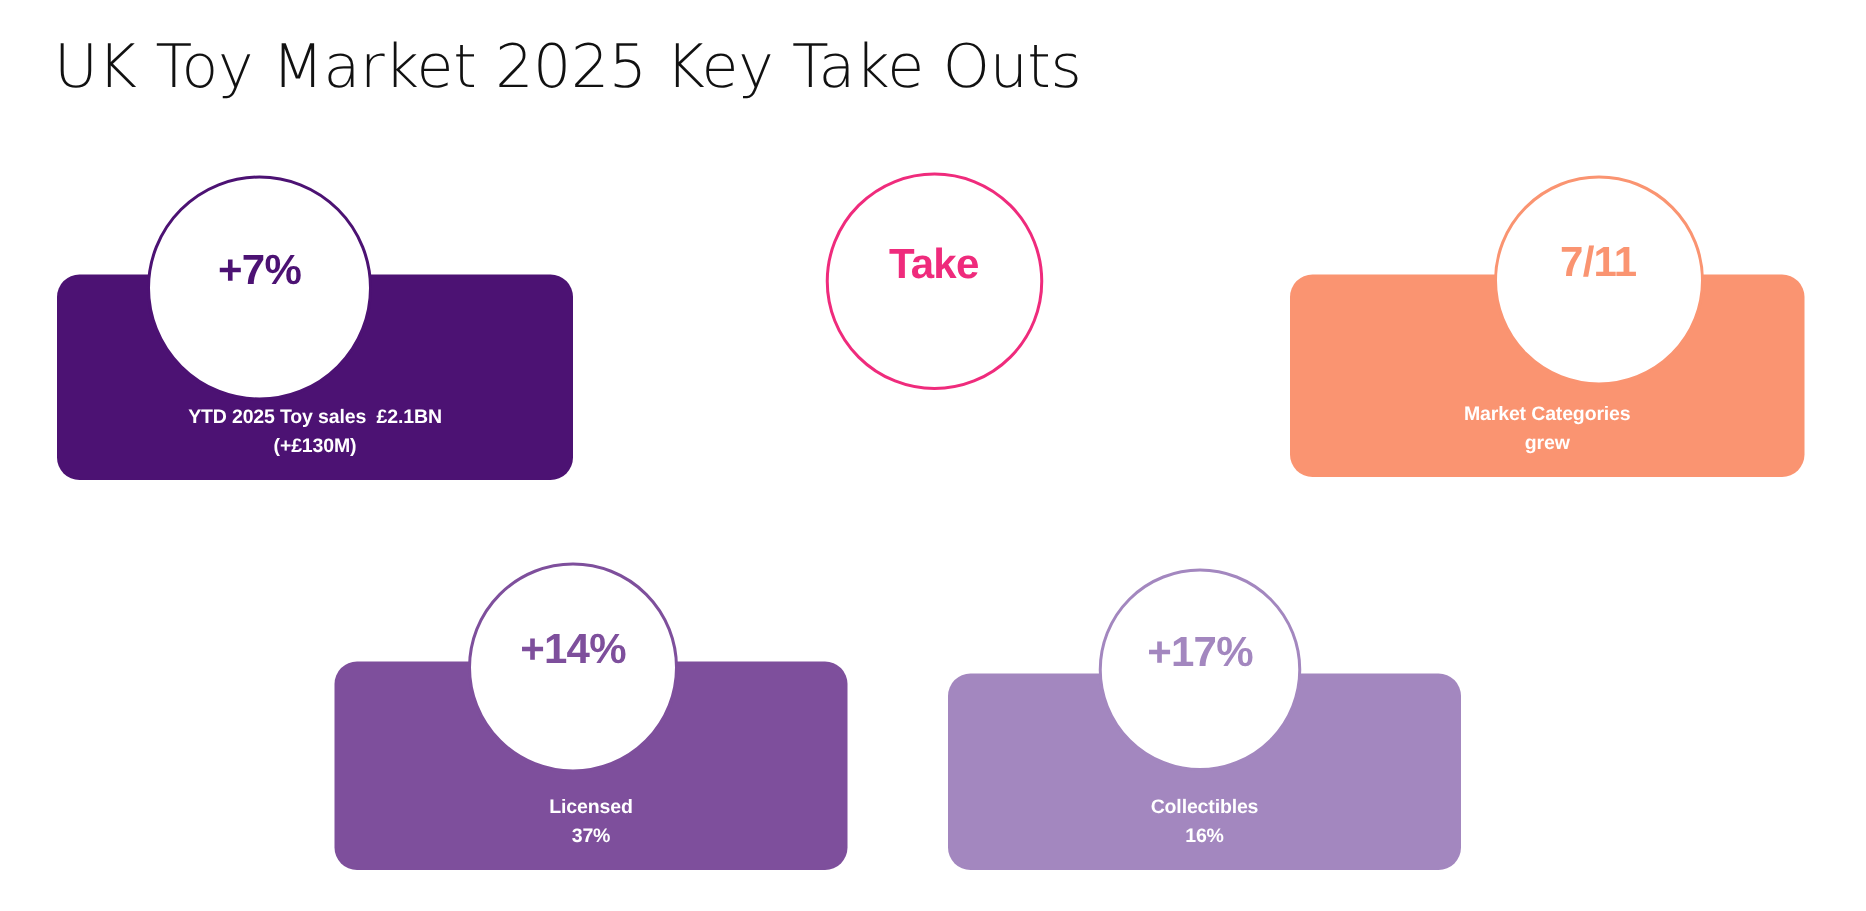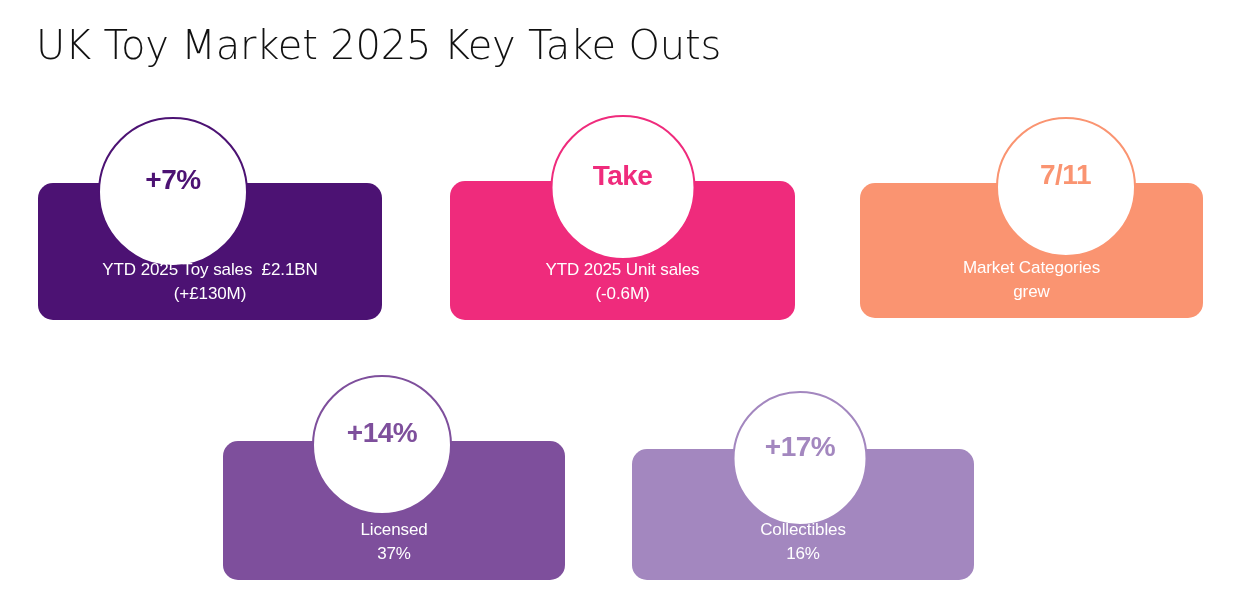--- a/index.html
+++ b/index.html
@@ -57,22 +57,22 @@
     align-items: center;
     justify-content: flex-end;
     padding-bottom: 14px;
   }
 
   .card-label {
     position: relative;
     z-index: 3;
     color: #ffffff;
     font-family: "Liberation Sans", sans-serif;
-    font-weight: normal;
-    font-size: 17px;
+    font-weight: bold;
+    font-size: 13px;
     line-height: 1.42;
     text-align: center;
     white-space: pre;
     letter-spacing: -0.1px;
   }
 
   .badge-circle {
     position: absolute;
     left: 50%;
     transform: translateX(-50%);
@@ -113,44 +113,40 @@
   #card-super-categories .card-body { height: 135px; }
   #card-super-categories .badge-circle { top: 0; width: 140px; height: 140px; margin-left: 34px; }
 
   
   #card-licensed       { left: 223px; top: 375px; width: 342px; height: 205px; }
   #card-licensed .card-body { height: 139px; }
   #card-licensed .badge-circle { top: 0; width: 140px; height: 140px; margin-left: -12px; align-items: center; }
 
   #card-collectibles   { left: 632px; top: 375px; width: 342px; height: 205px; }
   #card-collectibles .card-body { height: 131px; }
-  #card-collectibles .badge-circle { top: 16px; width: 135px; height: 135px; margin-left: -3px; }
+  #card-collectibles .badge-circle { top: 4px; width: 135px; height: 135px; margin-left: -3px; }
 </style>
 </head>
 <body style="background: rgb(255, 255, 255);">
 
 <div id="page-title">UK Toy Market 2025 Key Take Outs</div>
 
 <div id="cards-area">
 
   <div class="stat-card" id="card-toy-sales">
     <div class="card-body" style="background: rgb(76, 18, 115);">
       <div class="card-label" style="color: rgb(255, 255, 255);">YTD 2025 Toy sales  £2.1BN</div>
       <div class="card-label" style="color: rgb(255, 255, 255);">(+£130M)</div>
     </div>
     <div class="badge-circle" style="border-color: rgb(76, 18, 115);">
       <span class="badge-value" style="color: rgb(76, 18, 115);">+7%</span>
     </div>
   </div>
 
   <div class="stat-card" id="card-unit-sales">
-    <div class="card-body" style="background: rgb(239, 43, 124);">
-      <div class="card-label" style="color: rgb(255, 255, 255);">YTD 2025 Unit sales</div>
-      <div class="card-label" style="color: rgb(255, 255, 255);">(-0.6M)</div>
-    </div>
     <div class="badge-circle" style="border-color: rgb(239, 43, 124);">
       <span class="badge-value" style="color: rgb(239, 43, 124);">Take</span>
     </div>
   </div>
 
   <div class="stat-card" id="card-super-categories">
     <div class="card-body" style="background: rgb(250, 148, 113);">
       <div class="card-label" style="color: rgb(255, 255, 255);">Market Categories</div>
       <div class="card-label" style="color: rgb(255, 255, 255);">grew</div>
     </div>

